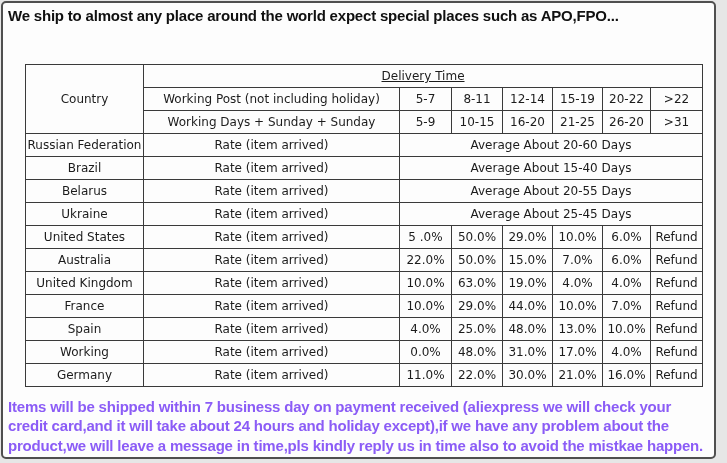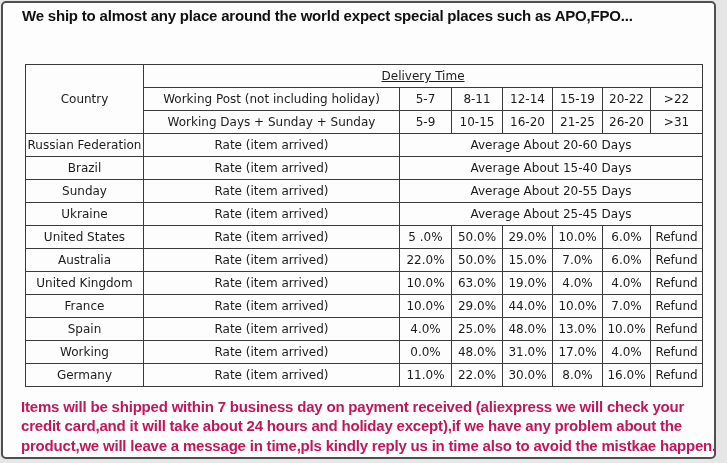--- a/index.html
+++ b/index.html
@@ -16,25 +16,24 @@
     background:#fdfdfd;
     border:2.5px solid #4f4f4f;
     border-radius:5px;
   }
   .intro {
     position:absolute; left:5px; top:3px;
     color:#101010;
     font-size:15px; font-weight:bold;
     line-height:19.4px; letter-spacing:-0.2px;
     white-space:nowrap;
-    margin-left:14px;
   }
   .footer {
-    position:absolute; left:18px; top:394px; width:702px;
-    color:#be185d;
+    position:absolute; left:5px; top:394px; width:702px;
+    color:#8b5cf6;
     font-size:15px; font-weight:bold;
     line-height:19.4px; letter-spacing:-0.2px;
   }
   table.ship {
     position:absolute; left:22px; top:61px;
     border-collapse:collapse;
     table-layout:fixed;
     width:677px;
     font-family:"DejaVu Sans", sans-serif;
     font-size:12px;
@@ -99,21 +98,21 @@
         <td>Russian Federation</td>
         <td>Rate (item arrived)</td>
         <td colspan="6">Average About 20-60 Days</td>
       </tr>
       <tr>
         <td>Brazil</td>
         <td>Rate (item arrived)</td>
         <td colspan="6">Average About 15-40 Days</td>
       </tr>
       <tr>
-        <td>Sunday</td>
+        <td>Belarus</td>
         <td>Rate (item arrived)</td>
         <td colspan="6">Average About 20-55 Days</td>
       </tr>
       <tr>
         <td>Ukraine</td>
         <td>Rate (item arrived)</td>
         <td colspan="6">Average About 25-45 Days</td>
       </tr>
 
       <tr>
@@ -175,21 +174,21 @@
         <td>17.0%</td>
         <td>4.0%</td>
         <td>Refund</td>
       </tr>
       <tr>
         <td>Germany</td>
         <td>Rate (item arrived)</td>
         <td>11.0%</td>
         <td>22.0%</td>
         <td>30.0%</td>
-        <td>8.0%</td>
+        <td>21.0%</td>
         <td>16.0%</td>
         <td>Refund</td>
       </tr>
     </tbody>
   </table>
 
   <div class="footer">Items will be shipped within 7 business day on payment received (aliexpress we will check your credit card,and it will take about 24 hours and holiday except),if we have any problem about the product,we will leave a message in time,pls kindly reply us in time also to avoid the mistkae happen.</div>
 
 </div>
 

